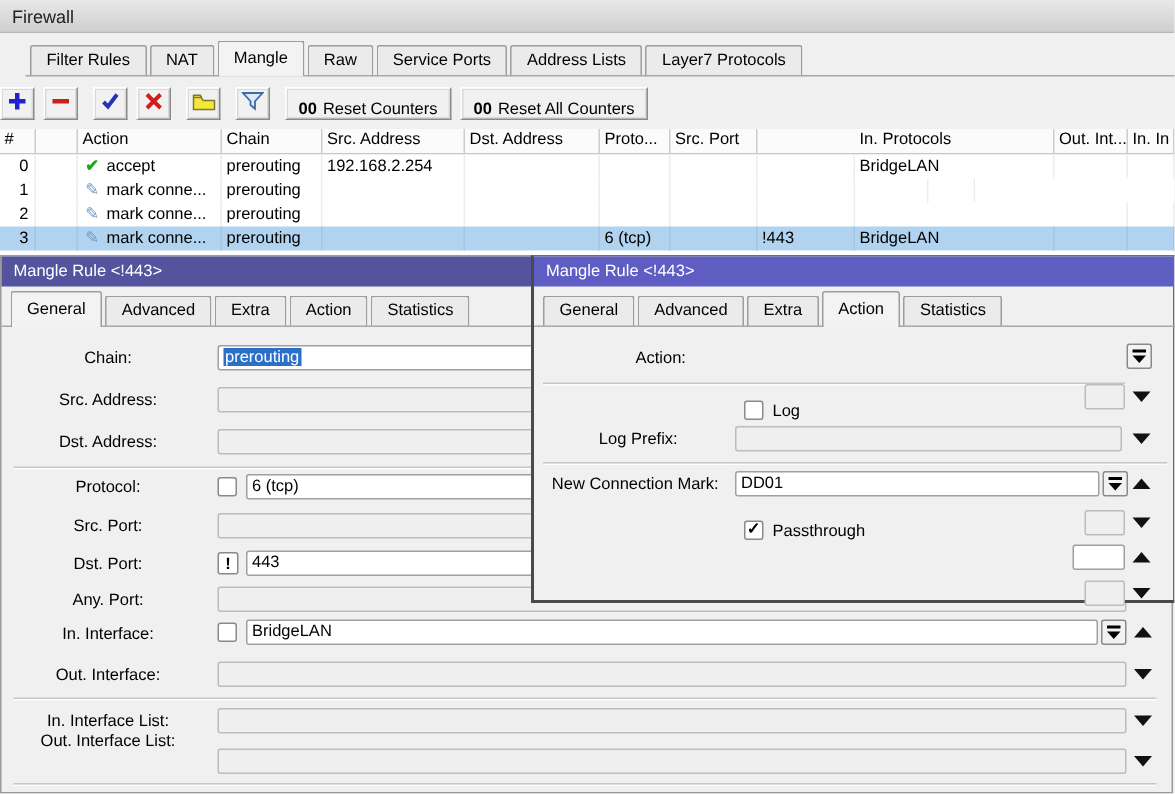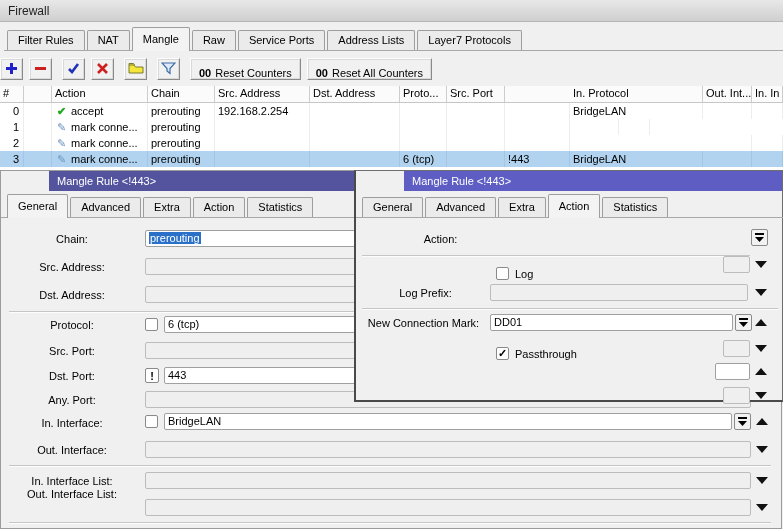--- a/index.html
+++ b/index.html
@@ -3,21 +3,21 @@
 <meta charset="utf-8">
 <style>
   * { margin:0; padding:0; box-sizing:border-box; }
   html,body { width:783px; height:529px; overflow:hidden; }
   body { position:relative; font-family:"Liberation Sans", sans-serif; font-size:11px; background:#f0f0f0; color:#000; }
 
   
   .titlebar-main { position:absolute; left:0; top:0; width:783px; height:22px;
     background:linear-gradient(#e8e8e8,#cfcfcf); border-bottom:1px solid #b5b5b5;
     line-height:22px; padding-left:8px; color:#222; font-size:12px; }
-  .tabstrip { position:absolute; left:4px; top:27px; width:674px; height:24px; display:flex; align-items:flex-end; padding-left:3px; }
+  .tabstrip { position:absolute; left:17px; top:27px; width:674px; height:24px; display:flex; align-items:flex-end; padding-left:3px; }
   .tabstrip::after { content:""; position:absolute; left:0; bottom:0; width:783px; height:1px; background:#a8a8a8; }
   .tab { height:21px; padding:3px 10px 0 10px; background:#ebebeb; border:1px solid #9d9d9d; border-bottom:none;
     border-radius:2px 2px 0 0; margin-right:2px; white-space:nowrap; position:relative; }
   .tab.active { height:24px; background:#f3f3f3; z-index:2; padding-top:5px; }
 
   .toolbar { position:absolute; left:0; top:56px; height:26px; display:flex; align-items:center; }
   .tbtn { height:22px; min-width:23px; margin-right:6px; background:#f1f1f1;
     border:1px solid; border-color:#fdfdfd #8a8a8a #8a8a8a #fdfdfd; box-shadow:0 0 0 1px #d9d9d9 inset;
     display:flex; align-items:center; justify-content:center; }
   .tbtn.txt { padding:0 8px; white-space:nowrap;align-items:flex-end; }
@@ -31,21 +31,21 @@
   .trow { display:flex; height:16px; background:#fff; }
   .trow.selected { background:#b1d3ef; }
   .td { border-right:1px solid #ededed; padding:0 3px; white-space:nowrap; overflow:hidden; line-height:16px; }
   .trow.selected .td { border-right-color:#a3c6e4; }
   .td.num { text-align:right; padding-right:4px; }
   .row-icon { display:inline-block; width:13px; margin-right:3px; text-align:center; }
   .icon-accept { color:#1fa81f; font-weight:bold; }
   .icon-mark { color:#6f97c2; }
 
   
-  .dialog { position:absolute; background:#f0f0f0;padding-left:48px; }
+  .dialog { position:absolute; background:#f0f0f0; }
   .dlg-title { height:20px; color:#fff; line-height:20px; padding-left:8px; font-size:11px; }
   .dlg-tabs { position:absolute; left:6px; top:23px; display:flex; align-items:flex-end; height:24px; width:calc(100% - 8px); }
   .dlg-tabs::after { content:""; position:absolute; left:-6px; bottom:0; width:200%; height:1px; background:#a8a8a8; }
 
   .lbl { position:absolute; text-align:center; white-space:nowrap; }
   .fld { position:absolute; height:17px; background:#fff; border:1px solid #a0a0a0; border-radius:2px;
     padding:1px 3px; white-space:nowrap; overflow:hidden; }
   .fld.disabled { background:#efefef; border-color:#bcbcbc; }
   .sel-text { background:#2a70c8; color:#fff; padding:0 1px; }
   .combo-blue { background:linear-gradient(to right,#2a70c8 0 90%,#fff 90%); color:#fff; }
@@ -144,21 +144,21 @@
   <div class="thead" id="table-head">
       <div class="th" style="width: 24px;">#</div>
       <div class="th" style="width: 28px;"></div>
       <div class="th" style="width: 96px;">Action</div>
       <div class="th" style="width: 67px;">Chain</div>
       <div class="th" style="width: 95px;">Src. Address</div>
       <div class="th" style="width: 90px;">Dst. Address</div>
       <div class="th" style="width: 47px;">Proto...</div>
       <div class="th" style="width: 58px;">Src. Port</div>
       <div class="th" style="width: 65px; margin-top: 30px;">Dst. Port</div>
-      <div class="th" style="width: 133px;">In. Protocol</div>
+      <div class="th" style="width: 133px;">In. Protocols</div>
       <div class="th" style="width: 49px;">Out. Int...</div>
       <div class="th" style="width: 31px;">In. In</div>
     </div>
   <div id="table-body">
       <div class="trow">
         <div class="td num" style="width: 24px;">0</div>
         <div class="td" style="width: 28px;"></div>
         <div class="td" style="width: 96px;"><span class="row-icon icon-accept">✔</span>accept</div>
         <div class="td" style="width: 67px;">prerouting</div>
         <div class="td" style="width: 95px;">192.168.2.254</div>

